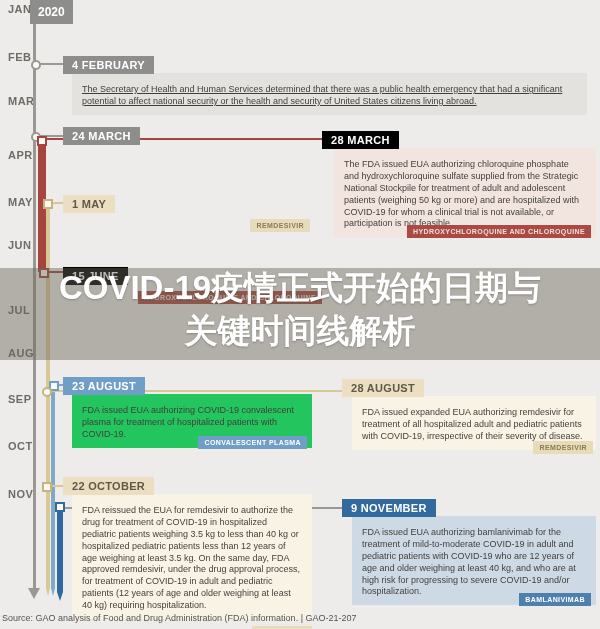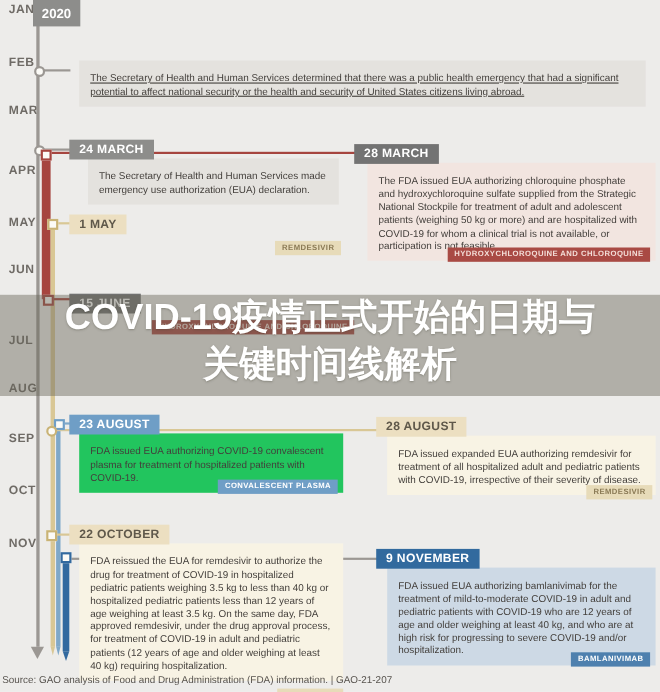--- a/index.html
+++ b/index.html
@@ -27,21 +27,21 @@
   .event{position:absolute;z-index:2;}
   .ev-head{display:inline-block;position:relative;z-index:3;font-size:11px;font-weight:bold;padding:3px 9px;margin-bottom:-7px;letter-spacing:.3px;}
   .ev-body{font-size:9px;line-height:1.32;color:#433f3b;padding:11px 10px 7px 10px;}
   .badge-row{text-align:right;margin-top:2px;}
   .badge-row.inside{margin-top:-17px;padding-right:5px;position:relative;z-index:3;}
   .badge{display:inline-block;font-size:7px;font-weight:bold;letter-spacing:.4px;padding:3px 6px;}
 
   
   .t-gray .ev-head{background:#8d8d8b;color:#fff;}
   .t-gray .ev-body{background:#e4e2de;}
-  .t-red .ev-head{background:#737373;color:#fff;}
+  .t-red .ev-head{background:#000000;color:#fff;}
   .t-red .ev-body{background:#f2e5e0;}
   .t-red .badge{background:#a94a44;color:#f3ddd7;}
   .t-tan .ev-head{background:#ecdfc1;color:#5f584a;}
   .t-tan .ev-body{background:#f8f3e4;}
   .t-tan .badge{background:#e7dbb9;color:#8a7a55;}
   .t-blue .ev-head{background:#6f9ec6;color:#fff;}
   .t-blue .ev-body{background:#22c55e;}
   .t-blue .badge{background:#6f9ec6;color:#fff;}
   .t-dblue .ev-head{background:#326a9e;color:#fff;text-align:right;}
   .t-dblue .ev-body{background:#cdd9e5;}
@@ -116,26 +116,26 @@
   <div class="node circ" style="left:31px;top:132px;border:2px solid #9b9793"></div>
   <div class="node" style="left:37px;top:136px;border:2px solid #a6453f"></div>
   <div class="node" style="left:43px;top:199px;border:2px solid #c9b376"></div>
   <div class="node" style="left:39px;top:268px;border:2px solid #a6453f"></div>
   <div class="node" style="left:49px;top:381px;border:2px solid #6f9ec6"></div>
   <div class="node circ" style="left:42px;top:387px;border:2px solid #c9b376"></div>
   <div class="node" style="left:42px;top:482px;border:2px solid #c9b376"></div>
   <div class="node" style="left:55px;top:502px;border:2px solid #32699f"></div>
 
   <div class="event t-gray" id="ev-feb4">
+    <div class="ev-head">4 FEBRUARY</div>
     <div class="ev-body">The Secretary of Health and Human Services determined that there was a public health emergency that had a significant potential to affect national security or the health and security of United States citizens living abroad.</div>
   </div>
 
   <div class="event t-gray" id="ev-mar24">
     <div class="ev-head">24 MARCH</div>
-    <div class="ev-body">The Secretary of Health and Human Services made emergency use authorization (EUA) declaration.</div>
   </div>
 
   <div class="event t-red" id="ev-mar28">
     <div class="ev-head">28 MARCH</div>
     <div class="ev-body">The FDA issued EUA authorizing chloroquine phosphate and hydroxychloroquine sulfate supplied from the Strategic National Stockpile for treatment of adult and adolescent patients (weighing 50 kg or more) and are hospitalized with COVID-19 for whom a clinical trial is not available, or participation is not feasible.</div>
     <div class="badge-row inside"><span class="badge">HYDROXYCHLOROQUINE AND CHLOROQUINE</span></div>
   </div>
 
   <div class="event t-tan" id="ev-may1">
     <div class="ev-head">1 MAY</div>

